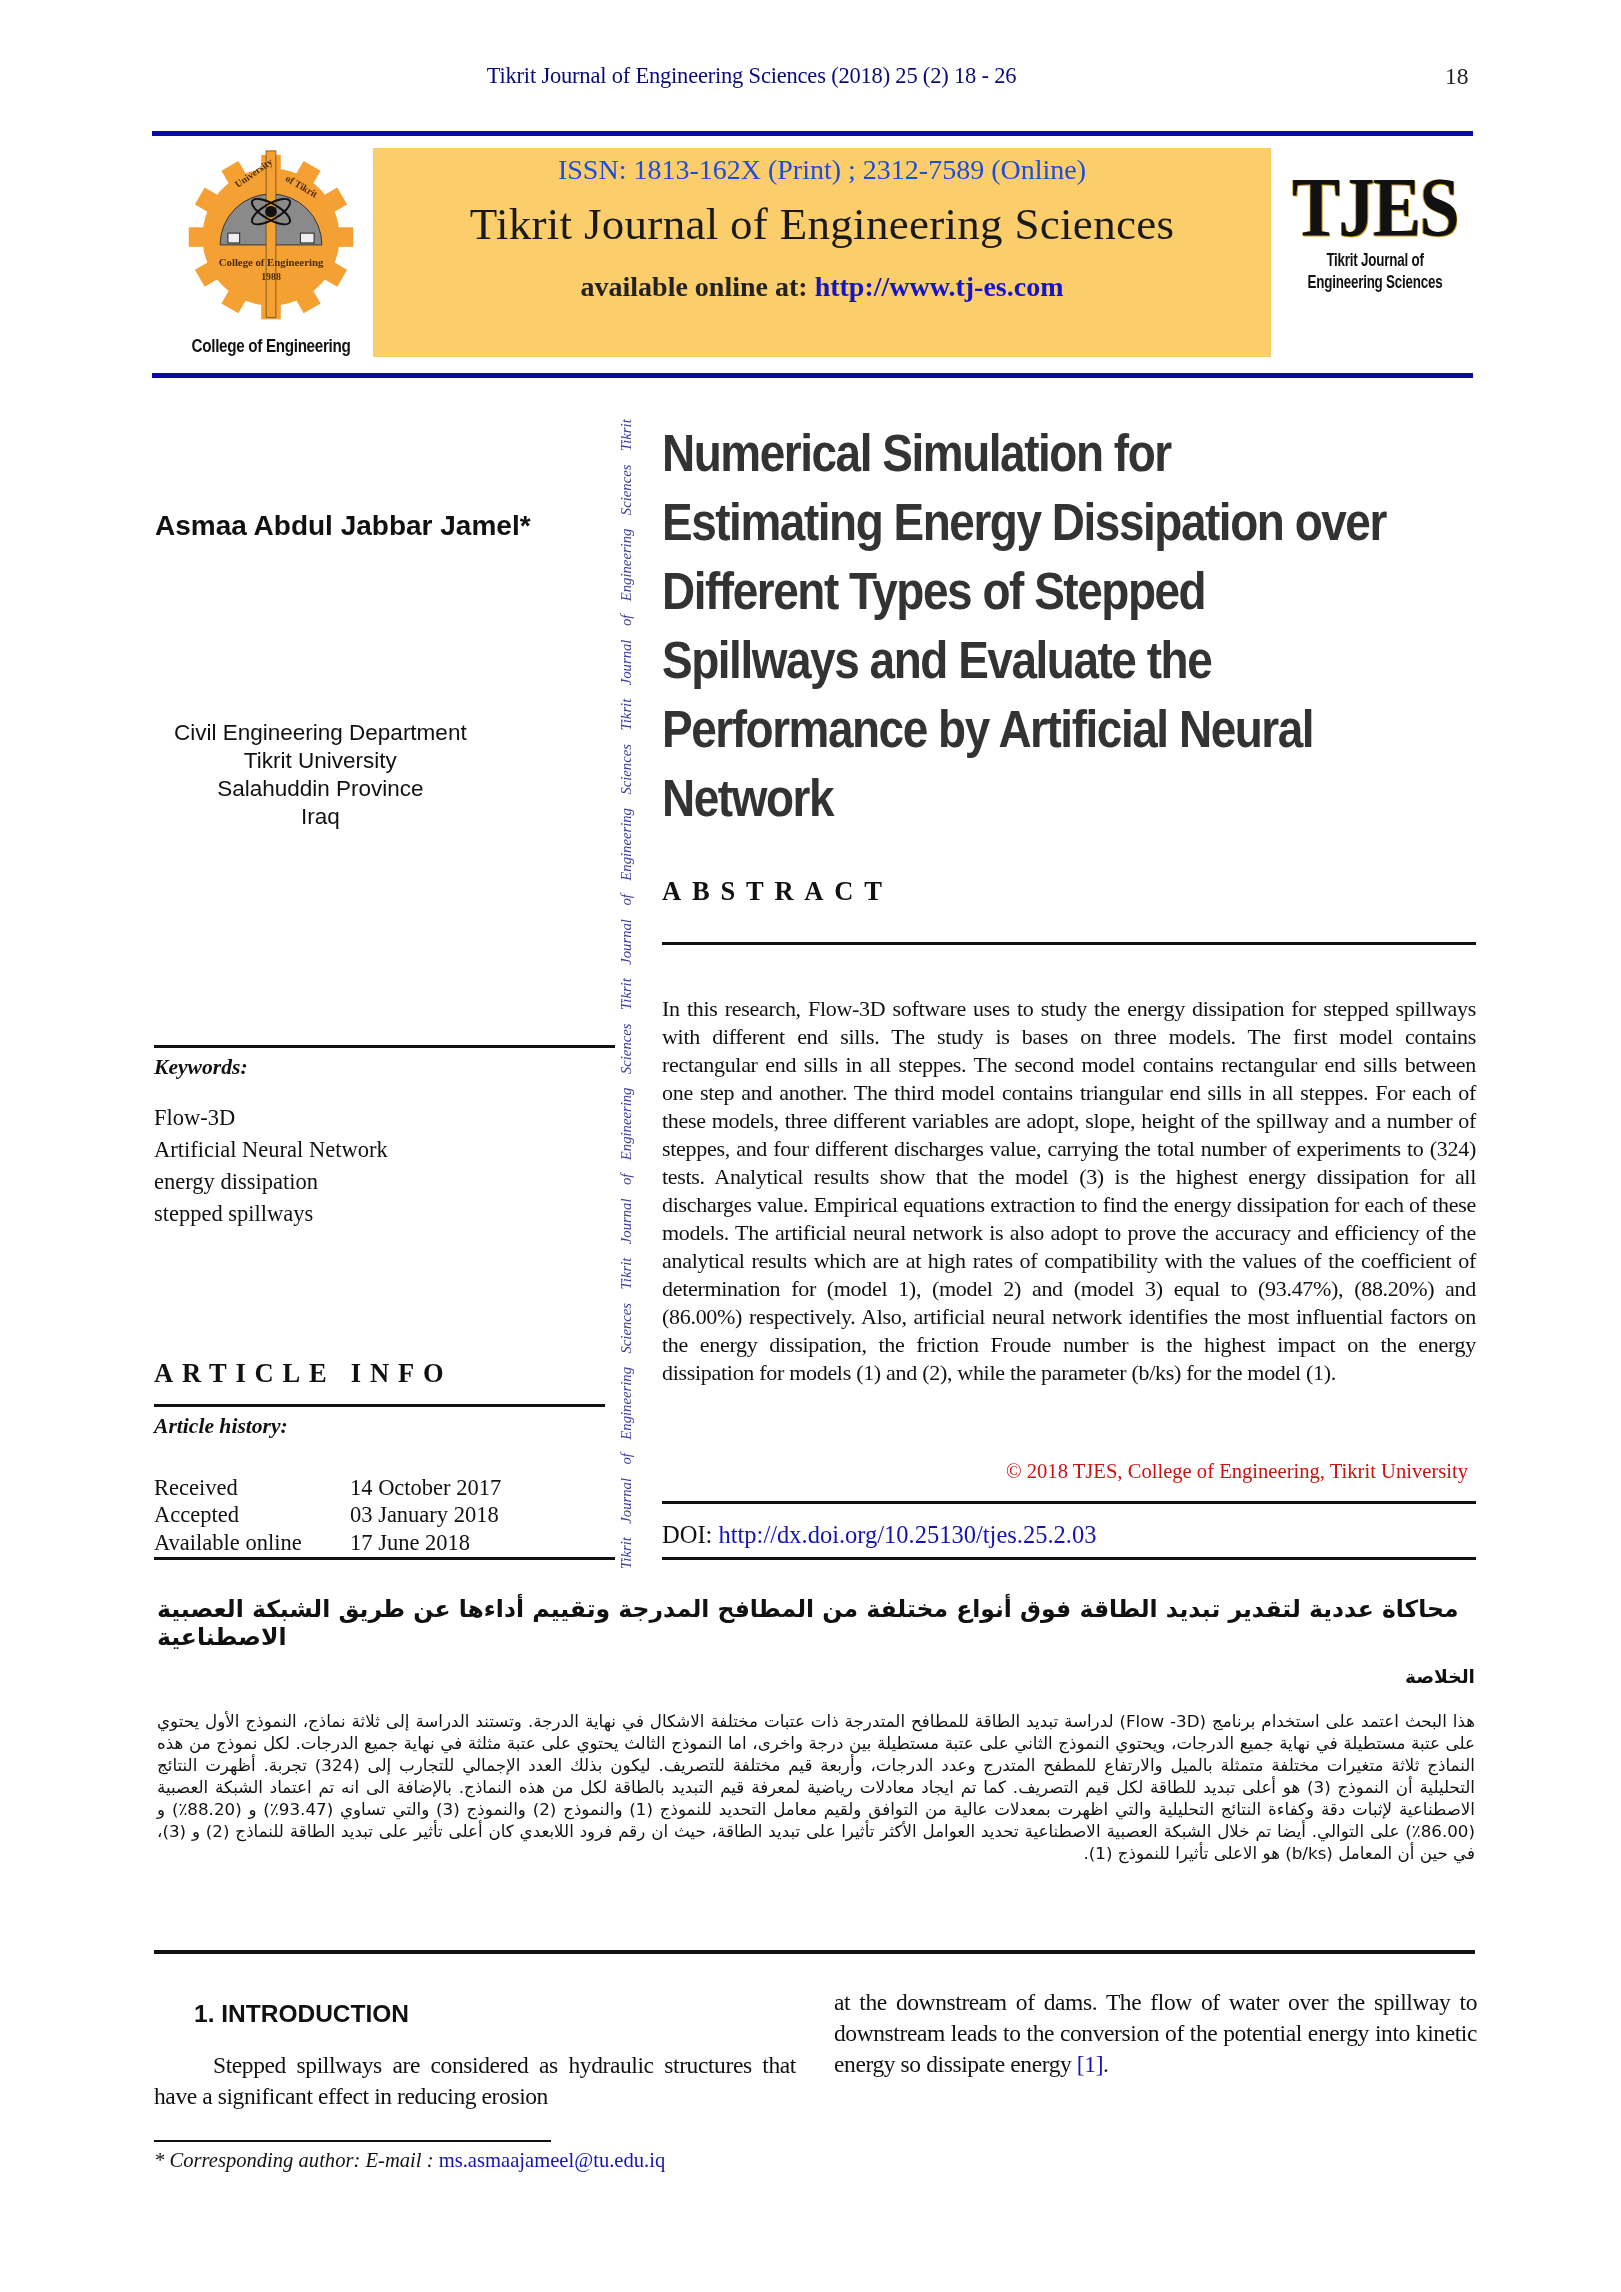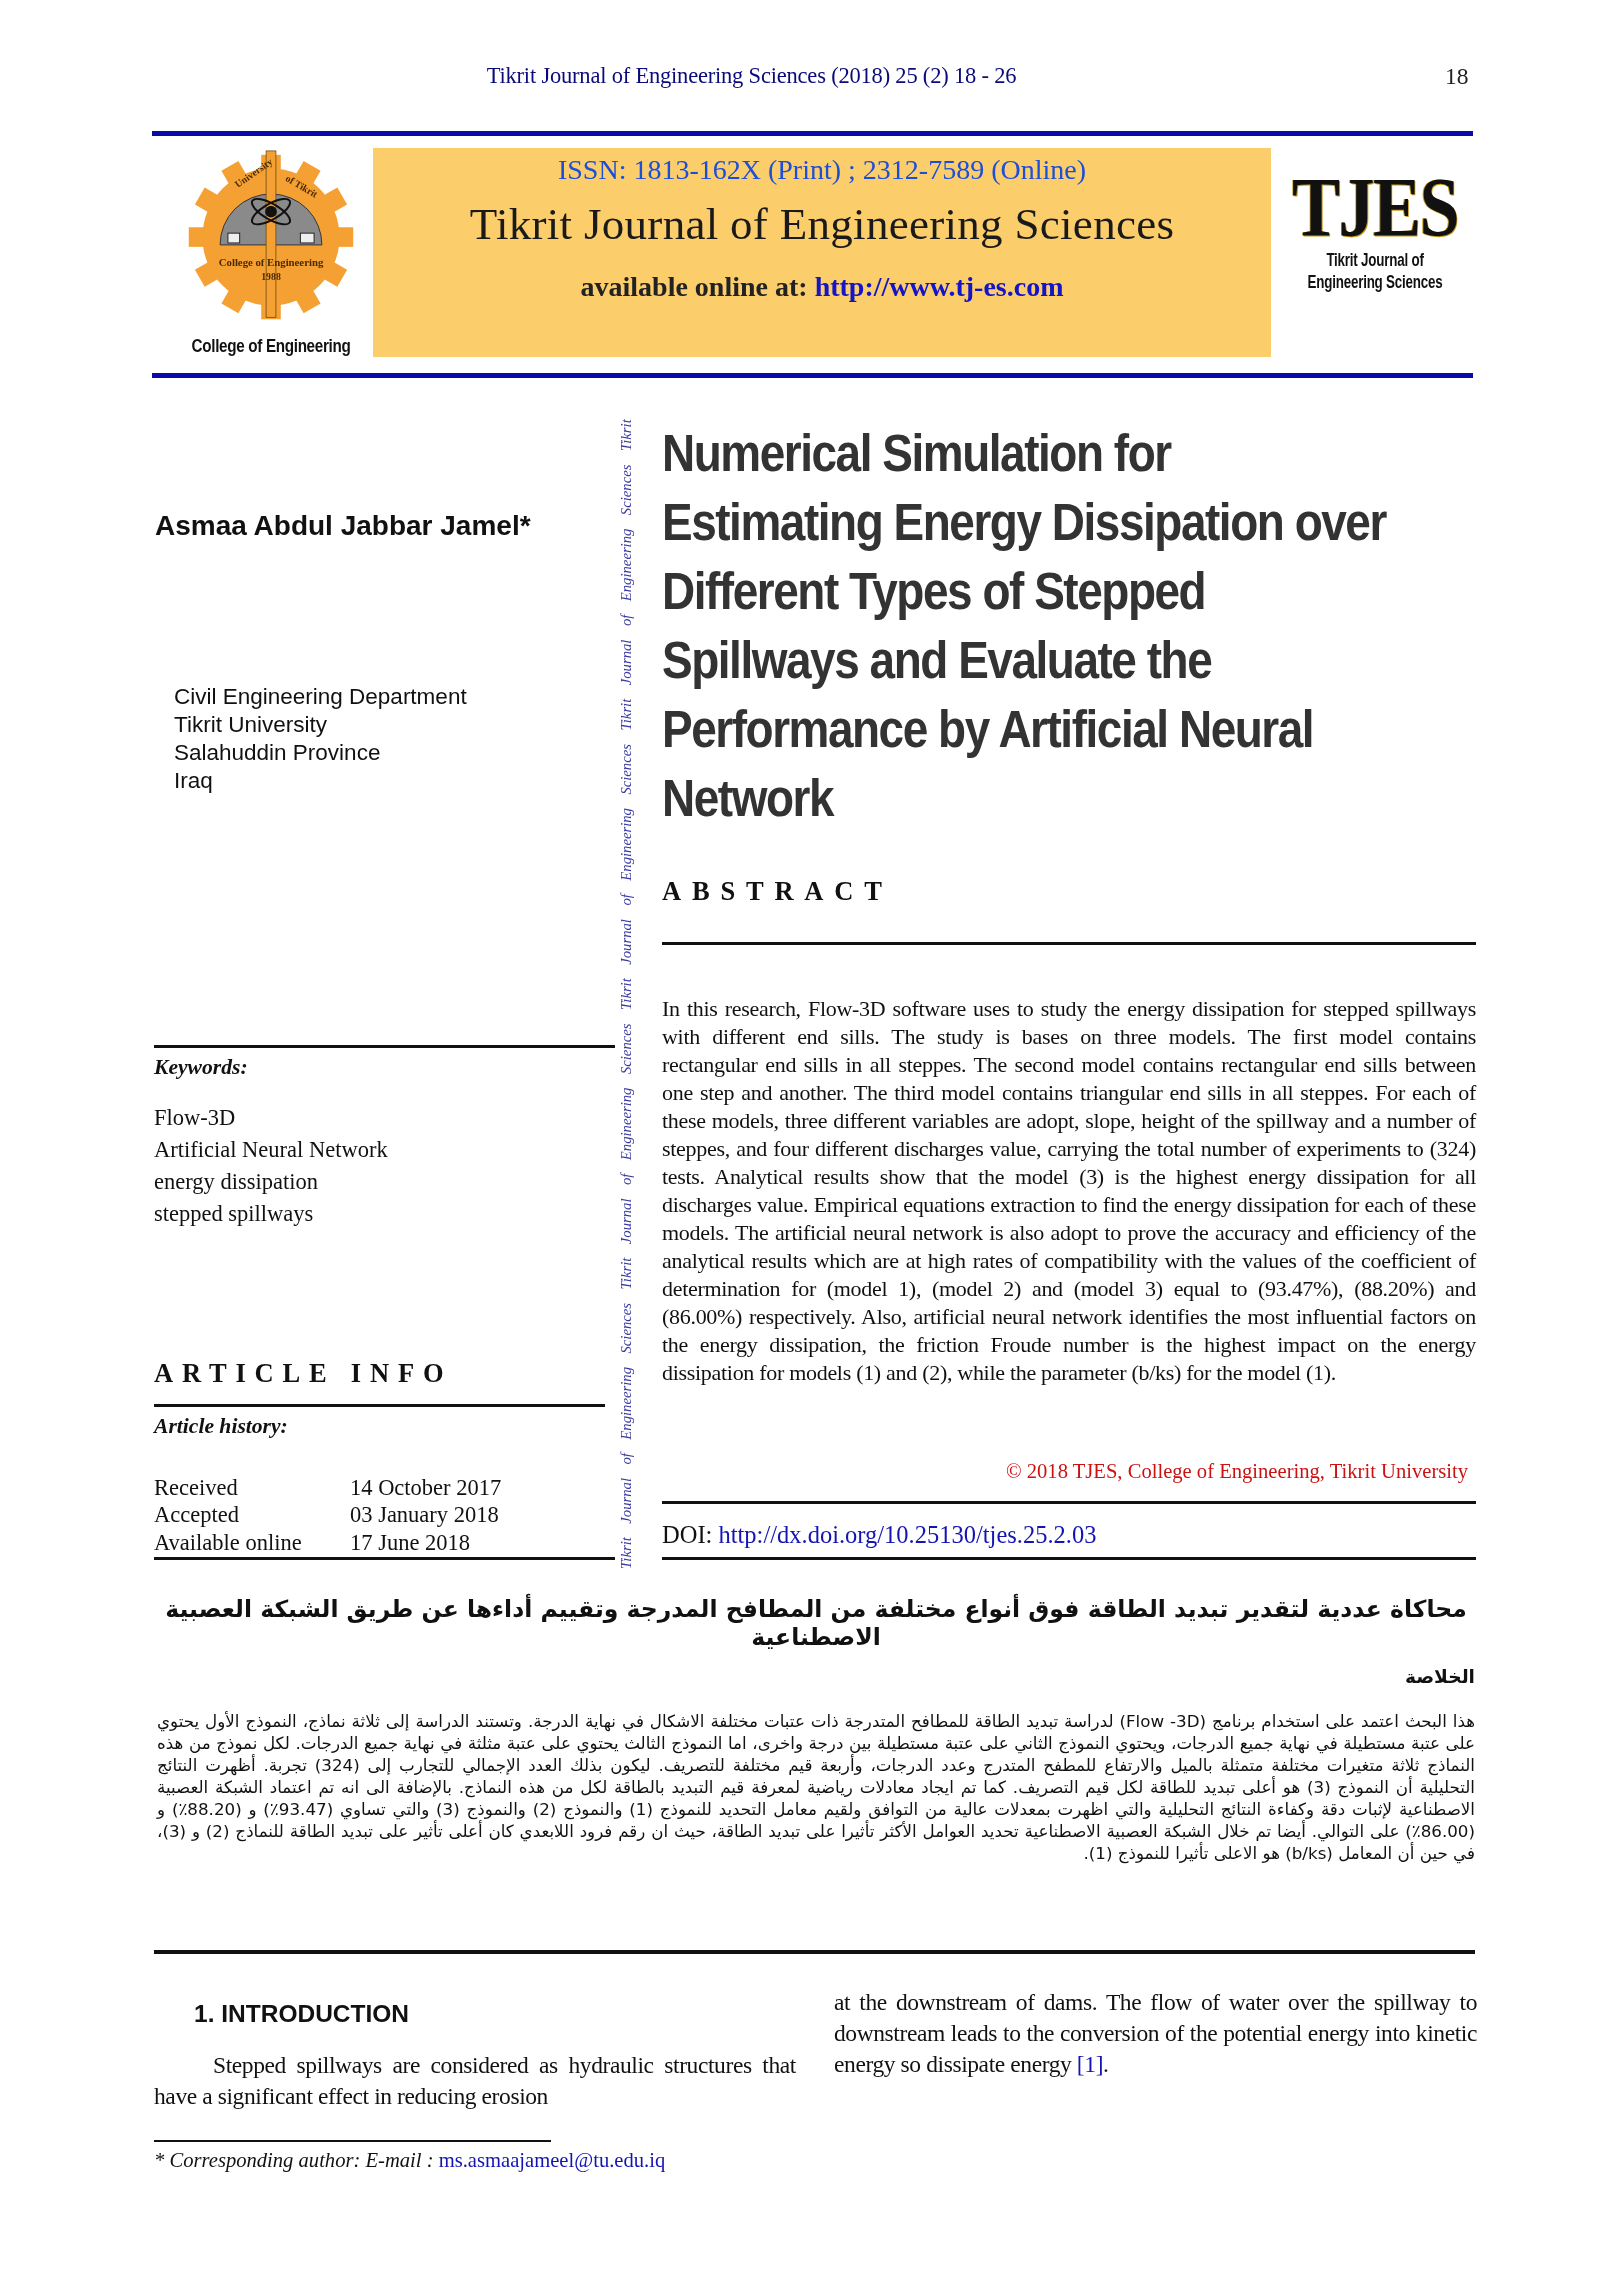--- a/index.html
+++ b/index.html
@@ -20,21 +20,21 @@
   .banner .issn { margin-top:5.9px; font-size:28px; color:#1d4ed8; }
   .banner .jtitle { margin-top:11.8px; font-size:45px; color:#1a1a1a; letter-spacing:0.3px; }
   .banner .online { margin-top:21px; font-size:28px; color:#222;font-weight:bold; }
   .banner .online a { color:#1414c8; text-decoration:none; }
   .logo-right { left:1277px; top:167px; width:196px; height:157px; text-align:center; }
   .logo-right .tjes { font-family:"Liberation Serif", serif; font-weight:bold; font-size:84px; line-height:82px; color:#111; letter-spacing:-2px; text-shadow:1px 1px 0 #c79b1a, -1px 0 0 #c79b1a; transform:scaleX(0.86); }
   .logo-right .sub { font-family:"Liberation Sans", sans-serif; font-weight:bold; font-size:18.6px; line-height:21.6px; color:#111; transform:scaleX(0.72); letter-spacing:-0.3px; }
 
   
   .author { left:155px; top:510px; font-family:"Liberation Sans", sans-serif; font-weight:bold; font-size:28px; color:#111; }
-  .affil { left:174px; top:683px; font-family:"Liberation Sans", sans-serif; font-size:22.5px; line-height:28px; color:#111; }
+  .affil { left:174px; top:719px; font-family:"Liberation Sans", sans-serif; font-size:22.5px; line-height:28px; color:#111;text-align:center; }
   .rule-black { background:#111; height:2.9px; }
   .kw-head { left:154px; top:1055px; font-style:italic; font-weight:bold; font-size:21.6px; }
   .kw-list { left:154px; top:1102px; font-size:22.5px; line-height:32px; }
   .ai-head { left:154px; top:1358px; font-weight:bold; font-size:26.5px; letter-spacing:8.8px; }
   .ah-head { left:154px; top:1414px; font-style:italic; font-weight:bold; font-size:21.6px; }
   .hist { left:154px; top:1474px; font-size:22.5px; line-height:27.4px; }
   .hist .row { display:flex; }
   .hist .lbl { width:196px; }
 
   
@@ -43,21 +43,21 @@
 
   
   .title { left:662px; top:419px; width:814px; font-family:"Liberation Sans", sans-serif; font-weight:bold; font-size:51px; line-height:69px; color:#333; letter-spacing:-1.6px; transform:scaleX(0.9); transform-origin:0 0; }
   .abs-head { left:662px; top:876px; font-weight:bold; font-size:26.5px; letter-spacing:10.8px; }
   .abstract { left:662px; top:963px; width:814px; font-size:22px; line-height:28px; text-align:justify; color:#111; letter-spacing:-0.3px;margin-top:32px; }
   .copyright { left:662px; top:1460px; width:806px; text-align:right; color:#cc1111; font-size:20.6px; }
   .doi { left:662px; top:1521px; font-size:24.5px; color:#111; }
   .doi a { color:#1414b4; text-decoration:none; }
 
   
-  .ar-title { left:157px; top:1595px; width:1318px; direction:rtl; text-align:center; font-family:"DejaVu Sans", sans-serif; font-weight:bold; font-size:23.5px; color:#111; }
+  .ar-title { left:157px; top:1595px; width:1318px; direction:rtl; text-align:left; font-family:"DejaVu Sans", sans-serif; font-weight:bold; font-size:23.5px; color:#111; }
   .ar-head { left:157px; top:1666px; width:1318px; direction:rtl; text-align:right; font-family:"DejaVu Sans", sans-serif; font-weight:bold; font-size:18.6px; }
   .ar-body { left:157px; top:1710px; width:1318px; direction:rtl; text-align:justify; font-family:"DejaVu Sans", sans-serif; font-size:16.7px; line-height:22px; color:#111; }
 
   
   .intro-head { left:194px; top:2000px; font-family:"Liberation Sans", sans-serif; font-weight:bold; font-size:24.5px; }
   .intro-left { left:154px; top:2050px; width:642px; font-size:23.5px; line-height:31px; text-align:justify; text-indent:59px; letter-spacing:-0.4px; }
   .intro-right { left:834px; top:1987px; width:643px; font-size:23.5px; line-height:31px; text-align:justify; letter-spacing:-0.4px; }
   .intro-right .ref { color:#1414b4; }
   .fn-rule { left:154px; top:2140px; width:397px; height:2px; background:#111; }
   .footnote { left:154px; top:2149px; font-size:20.6px; }

